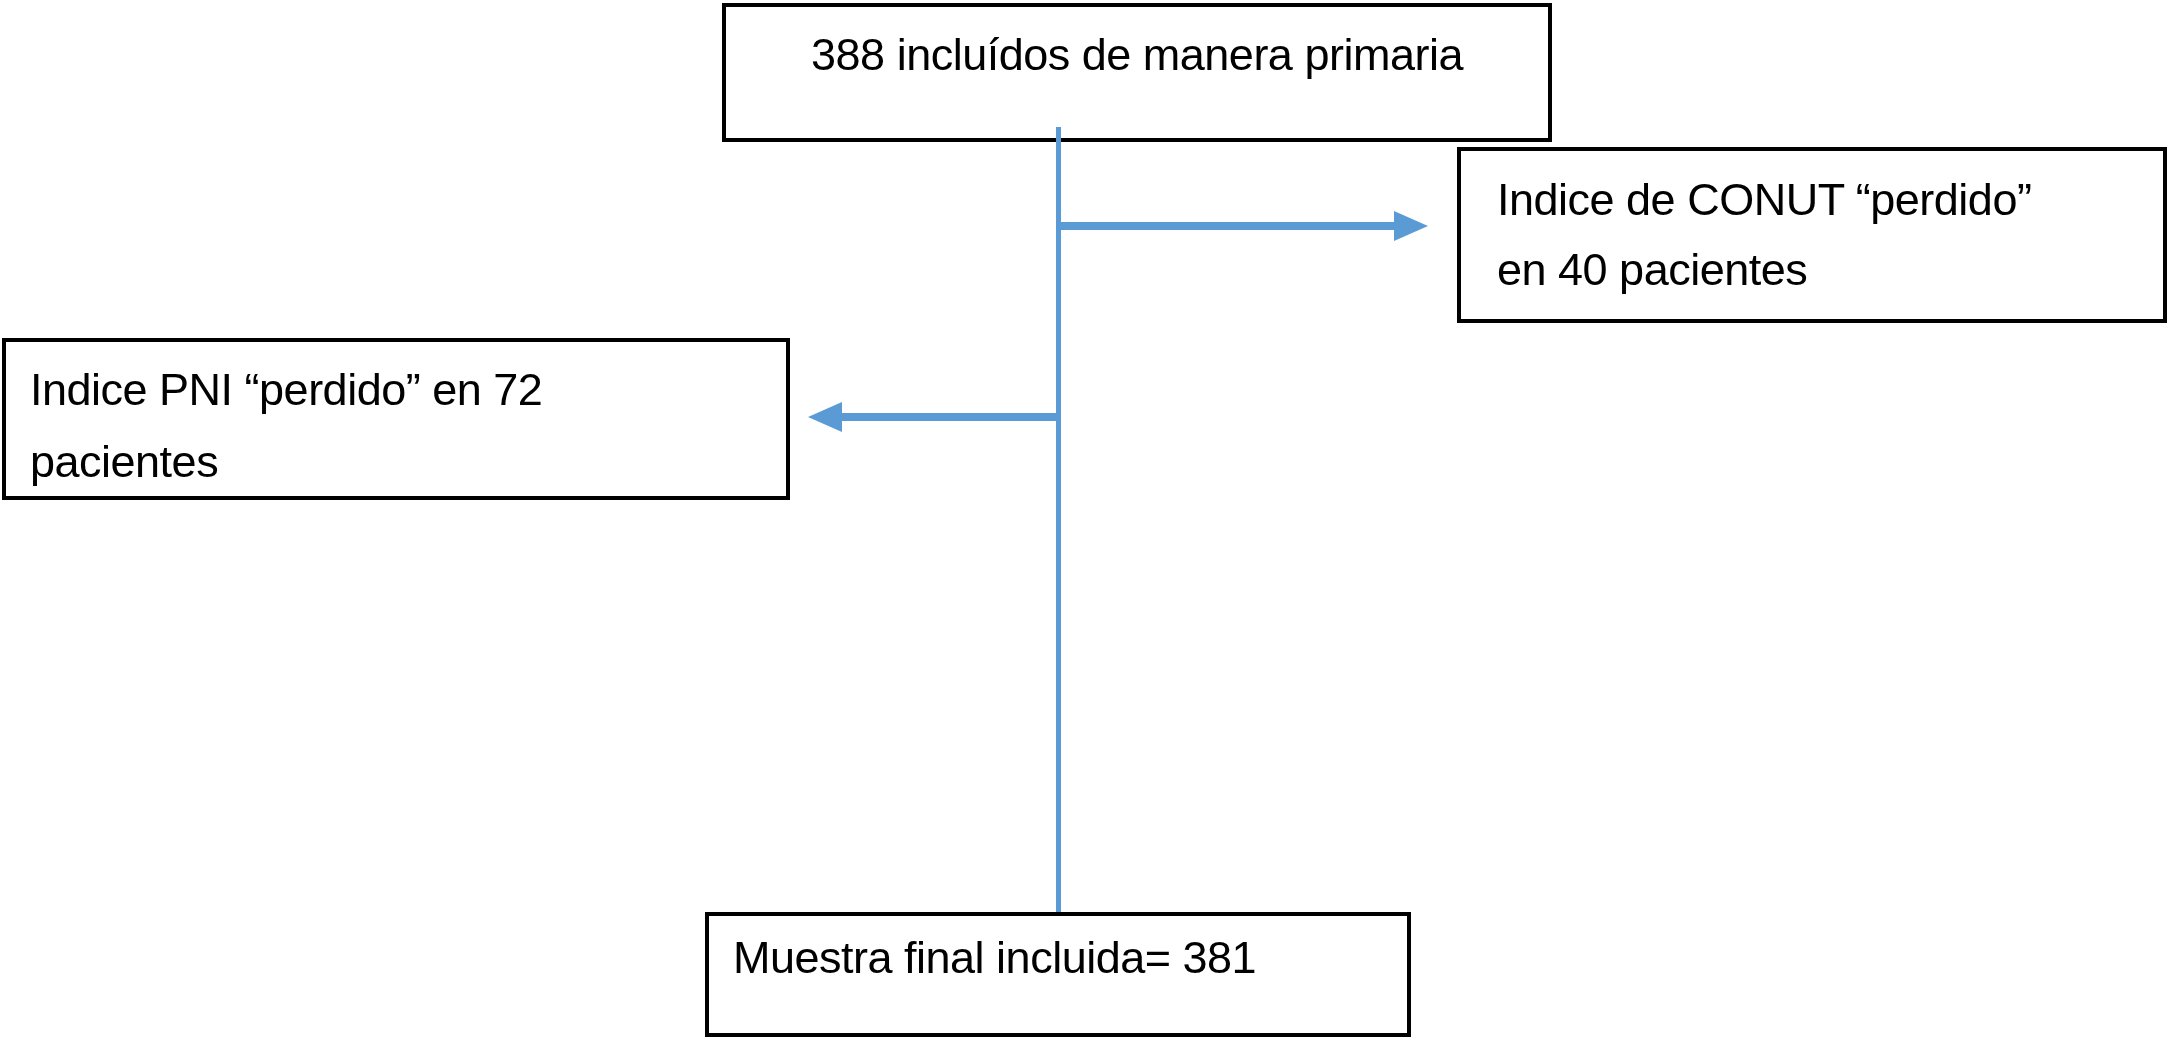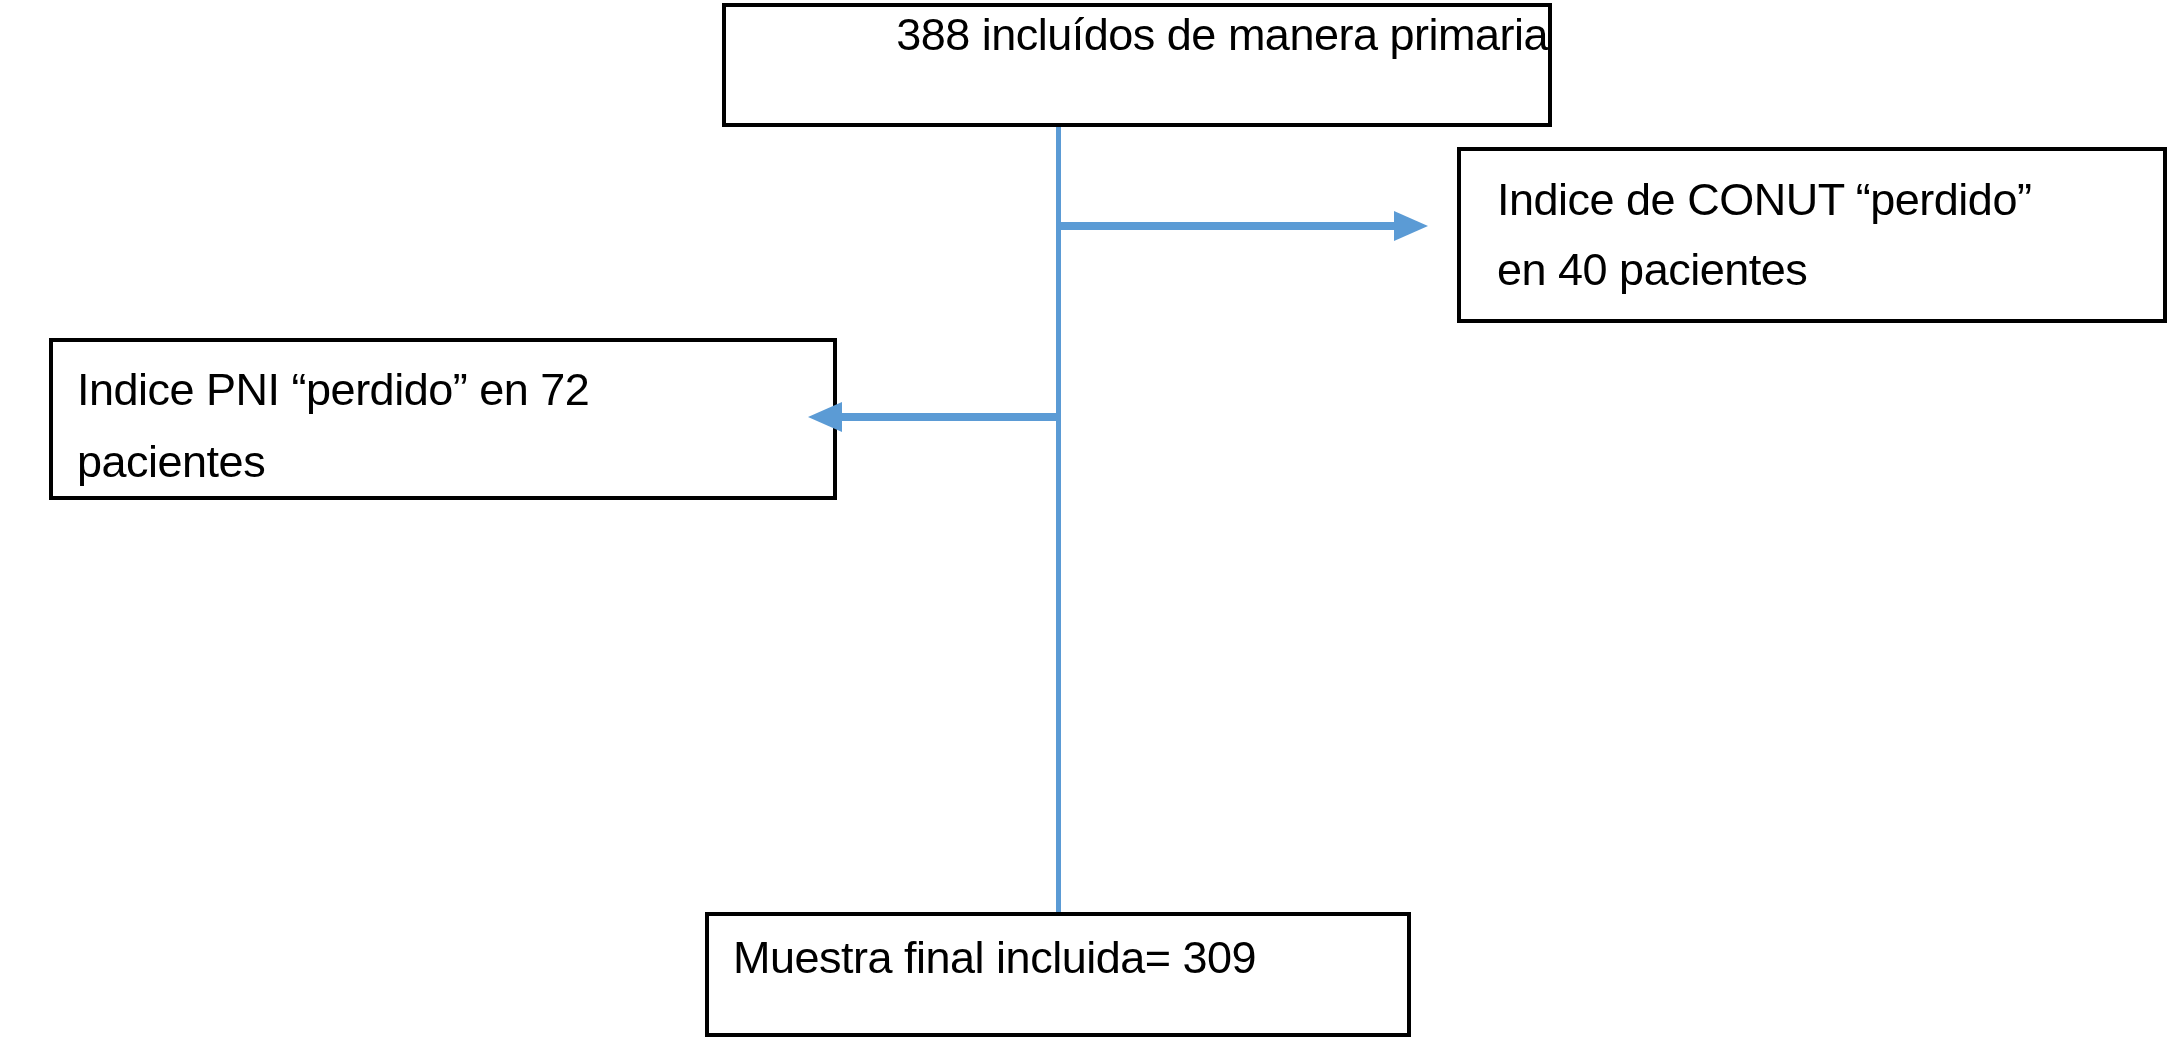--- a/index.html
+++ b/index.html
@@ -24,34 +24,34 @@
     position: absolute;
     box-sizing: border-box;
     background: #ffffff;
     border: 4px solid #000000;
     font-size: 45px;
     letter-spacing: -0.5px;
     color: #000000;
     white-space: nowrap;
   }
   .box-top {
-    left: 722px; top: 3px; width: 830px; height: 124px;
-    text-align: right;
+    left: 722px; top: 3px; width: 830px; height: 139px;
+    text-align: center;
+    padding-top: 20px;
     line-height: 56px;
   }
   .box-right {
     left: 1457px; top: 147px; width: 710px; height: 176px;
     padding: 14px 10px 0 36px;
     line-height: 70px;
   }
   .box-left {
     left: 2px; top: 338px; width: 788px; height: 162px;
     padding: 12px 14px 0 24px;
     line-height: 72px;
-    margin-left: 47px;
   }
   .box-bottom {
     left: 705px; top: 912px; width: 706px; height: 125px;
     padding: 14px 10px 0 24px;
     line-height: 56px;
   }
   .connector {
     position: absolute;
     background: #5B9BD5;
   }
@@ -95,21 +95,21 @@
     <span class="line">Indice de CONUT “perdido”</span>
     <span class="line">en 40 pacientes</span>
   </div>
 
   <div class="flow-box box-left">
     <span class="line">Indice PNI “perdido” en 72</span>
     <span class="line">pacientes</span>
   </div>
 
   <div class="flow-box box-bottom">
-    <span class="line">Muestra final incluida= 309</span>
+    <span class="line">Muestra final incluida= 381</span>
   </div>
 
   <div class="connector v-line"></div>
 
   <div class="connector shaft-right"></div>
   <div class="arrowhead head-right"></div>
 
   <div class="connector shaft-left"></div>
   <div class="arrowhead head-left"></div>
 

